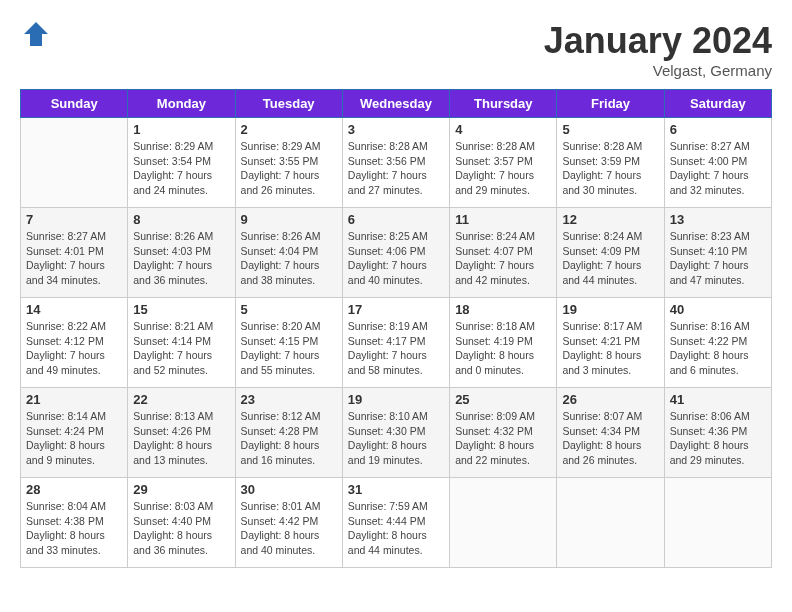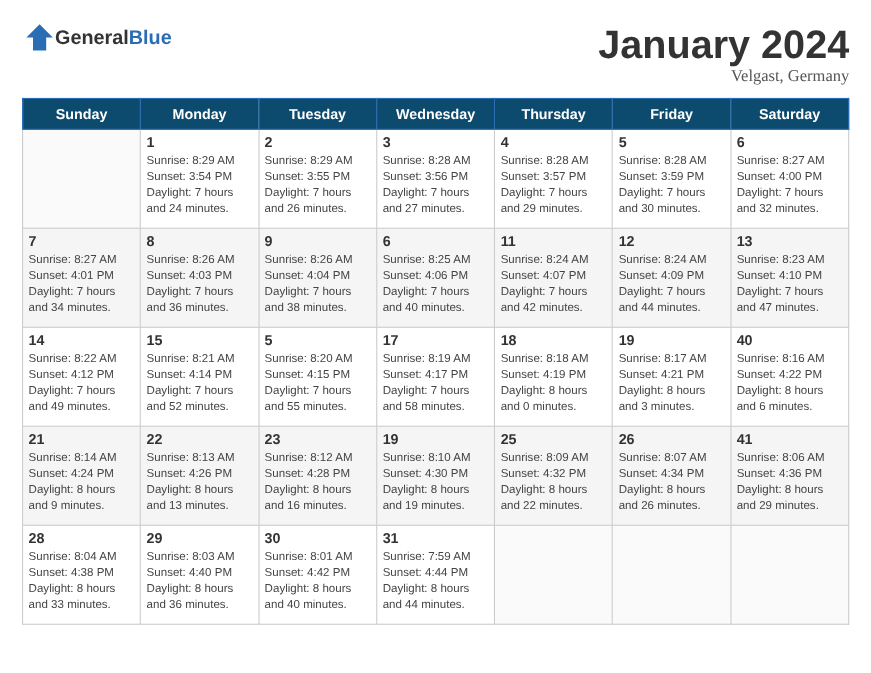--- a/index.html
+++ b/index.html
@@ -40,29 +40,28 @@
     }
     .month-title {
       font-size: 36px;
       font-weight: bold;
       color: #333;
       text-align: center;
     }
     .location-title {
       font-size: 15px;
       color: #555;
-      font-family: Liberation Serif, serif;
     }
     .calendar-table {
       width: 100%;
       border-collapse: collapse;
       table-layout: fixed;
     }
     .calendar-table th {
-      background-color: #0c4a6e;
+      background-color: #6d28d9;
       color: #fff;
       padding: 6px 4px;
       font-size: 13px;
       font-weight: bold;
       border: 1px solid #2a6db5;
     }
     .calendar-table td {
       border: 1px solid #ccc;
       vertical-align: top;
       padding: 4px 5px;
@@ -90,23 +89,20 @@
     }
   </style>
 </head>
 <body>
 
 <div class="header-area">
   <div class="logo">
     <svg class="logo-icon" viewBox="0 0 28 28">
       <polygon points="14,2 26,14 20,14 20,26 8,26 8,14 2,14" fill="#2a6db5"></polygon>
     </svg>
-    <div>
-      <span class="logo-text-general">General</span><span class="logo-text-blue">Blue</span>
-    </div>
   </div>
   <div class="title-area">
     <div class="month-title">January 2024</div>
     <div class="location-title">Velgast, Germany</div>
   </div>
 </div>
 
 <table class="calendar-table">
   <thead>
     <tr id="header-row">

